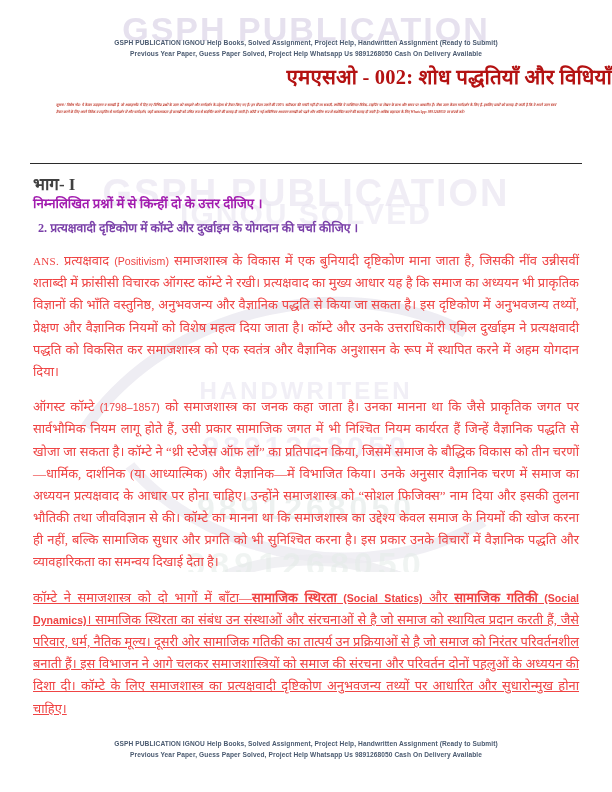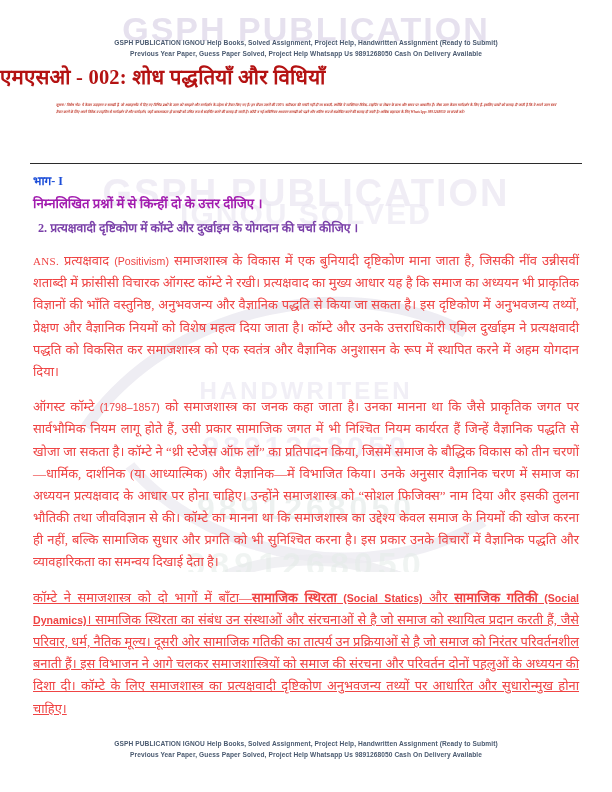--- a/index.html
+++ b/index.html
@@ -152,21 +152,21 @@
   .promo-footer {
     position: absolute;
     top: 739px;
     left: 0; right: 0;
   }
 
   .doc-title {
     position: absolute;
     top: 62px;
     left: 0; right: 0;
-    text-align: left;
+    text-align: right;
     color: #b41212;
     font-family: "Liberation Serif", serif;
     font-weight: 700;
     font-size: 20.5px;
     letter-spacing: .2px;
   }
 
   .disclaimer {
     position: absolute;
     top: 102px;
@@ -188,23 +188,23 @@
     width: 552px;
     height: 1px;
     background: #2b2b2b;
     top: 163px;
   }
 
   .part-label {
     position: absolute;
     top: 172px;
     left: 33px;
-    color: #1d4ed8;
-    font-weight: 700;
-    font-size: 12px;
+    color: #404040;
+    font-weight: 700;
+    font-size: 17px;
     font-family: "Liberation Serif", serif;
   }
 
   .instruction {
     position: absolute;
     top: 194px;
     left: 33px;
     color: #a21caf;
     font-weight: 700;
     font-size: 13.2px;

